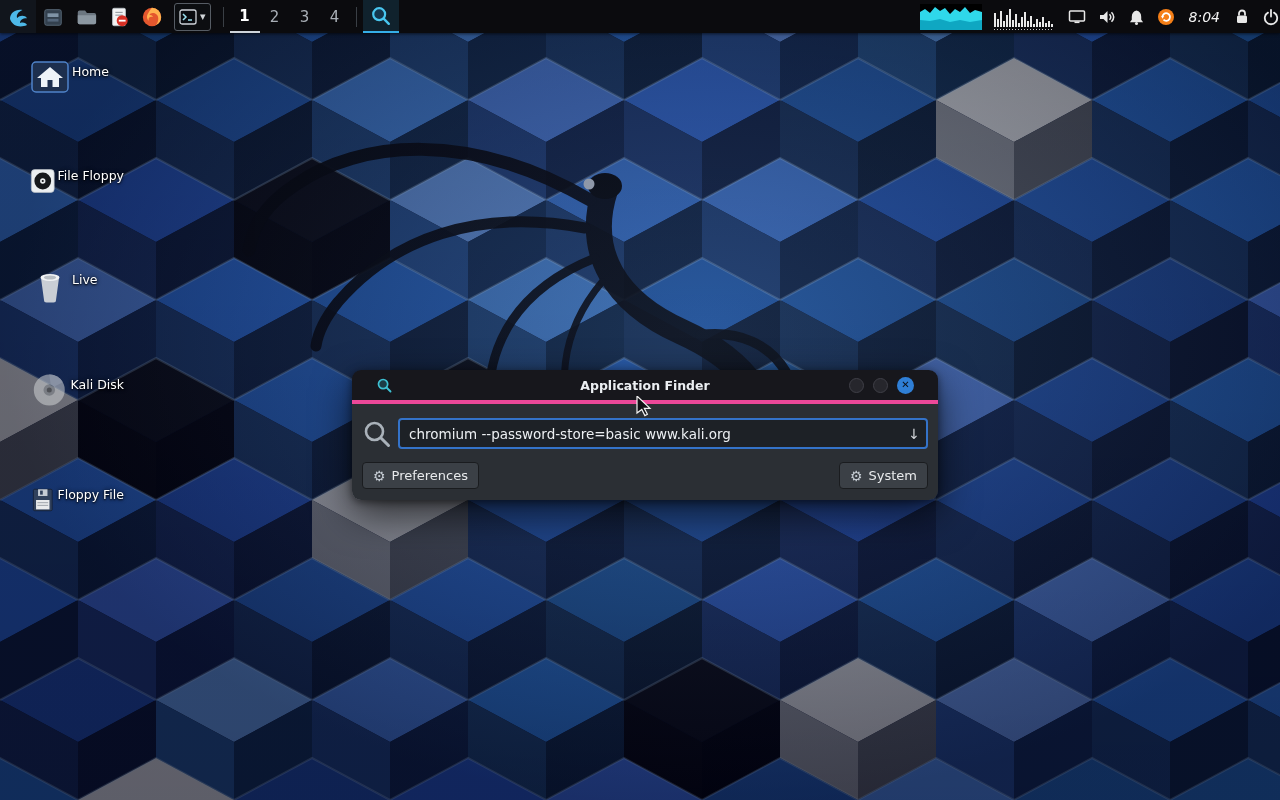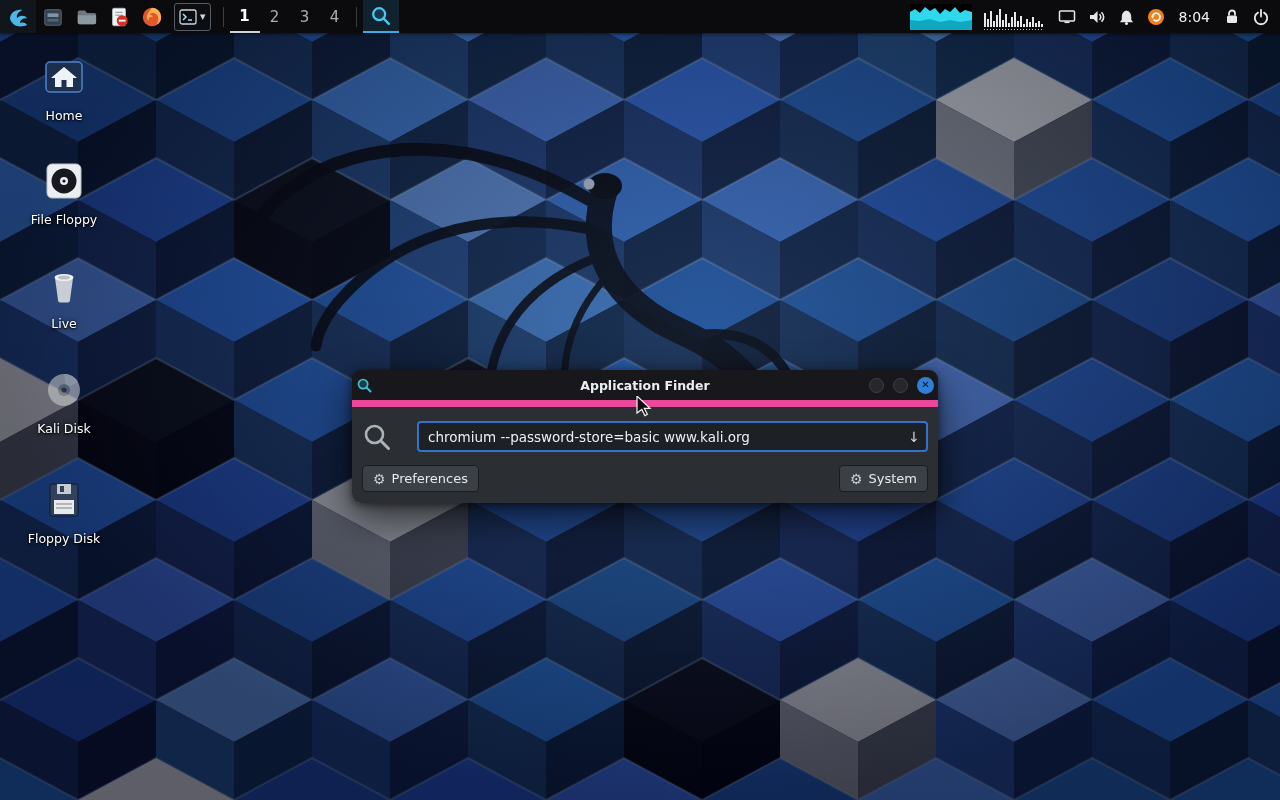--- a/index.html
+++ b/index.html
@@ -8,63 +8,63 @@
 
   
   .wallpaper{position:absolute;inset:0;z-index:0;}
   .vignette{position:absolute;inset:0;z-index:2;pointer-events:none;
     background:
       radial-gradient(ellipse 900px 600px at 55% 42%, rgba(150,195,255,.10), rgba(0,0,16,.38) 78%),
       linear-gradient(rgba(0,0,20,.18), rgba(0,0,25,.30));}
 
   
   .desktop-icons{position:absolute;left:12px;top:55px;z-index:10;width:96px;}
-  .dicon{position:absolute;left:4px;width:96px;display:flex;flex-direction:column;
-         align-items:center;cursor:default;}
+  .dicon{position:absolute;left:16px;width:96px;display:flex;flex-direction:row;
+         cursor:default;}
   .dicon .glyph{width:44px;height:44px;}
   .dicon .dlabel{margin-top:9px;font-size:12.5px;color:#fff;
          text-shadow:0 1px 2px #000,0 0 4px rgba(0,0,0,.9);white-space:nowrap;}
 
   
   .panel{position:absolute;top:0;left:0;right:0;height:33px;z-index:50;
          background:#0b0b0e;display:flex;align-items:stretch;
          box-shadow:0 1px 3px rgba(0,0,0,.6);}
   .panel-left,.panel-right{display:flex;align-items:center;}
-  .panel-right{margin-left:auto;gap:12px;padding-right:10px;}
+  .panel-right{margin-left:auto;gap:12px;font-style:italic;}
   .menu-btn{width:36px;height:33px;display:flex;align-items:center;justify-content:center;
             background:#11151c;}
   .launcher{width:27px;height:27px;margin:0 3px;display:flex;align-items:center;
             justify-content:center;border-radius:3px;}
   .term-box{display:flex;align-items:center;gap:3px;margin:0 6px;padding:2px 4px;
             border:1px solid #565c64;border-radius:3px;background:#0c0e11;height:22px;}
   .term-box .caret{color:#d0d4d8;font-size:11px;line-height:1;}
   .sep{width:1px;height:20px;background:#3a3f45;margin:0 6px;}
   .ws{width:30px;height:33px;display:flex;align-items:center;justify-content:center;
       font-size:15px;color:#a9afb6;box-sizing:border-box;}
   .ws.active{color:#ffffff;font-weight:600;border-bottom:2px solid #cfd4da;}
   .task-btn{width:36px;height:33px;display:flex;align-items:center;justify-content:center;
       box-sizing:border-box;background:rgba(53,174,232,.14);border-bottom:2px solid #35aee8;}
   .widget{display:flex;align-items:center;}
   .clock{font-size:14px;color:#f2f2f2;padding:0 2px;}
 
   
   .dialog{position:absolute;left:352px;top:370px;width:586px;z-index:40;border-radius:9px;
           box-shadow:0 14px 38px rgba(0,0,0,.65),0 2px 8px rgba(0,0,0,.5);}
   .titlebar{position:relative;height:30px;background:#17171c;border-radius:9px 9px 0 0;
-            display:flex;align-items:center;padding:0 4px;border-bottom:7px solid #ec4899;}
+            display:flex;align-items:center;padding:0 24px;border-bottom:4px solid #ec4899;}
   .title-text{position:absolute;left:0;right:0;text-align:center;font-size:12.5px;
               font-weight:bold;color:#eceff2;pointer-events:none;}
   .winbtns{margin-left:auto;display:flex;align-items:center;gap:9px;}
   .wbtn{width:15px;height:15px;border-radius:50%;background:#26262c;
         border:1px solid #3f3f47;box-sizing:border-box;}
   .wbtn.close{width:17px;height:17px;background:#2f7fd6;border:none;display:flex;
         align-items:center;justify-content:center;color:#0c1016;font-size:10px;
         font-weight:bold;line-height:1;}
   .dialog-body{background:#2b2f34;border-radius:0 0 9px 9px;padding:14px 10px 11px;}
-  .search-row{display:flex;align-items:center;gap:25px;}
+  .search-row{display:flex;align-items:center;gap:6px;}
   .entry-wrap{position:relative;flex:1;}
   .entry{width:100%;height:31px;box-sizing:border-box;background:#1d2126;
          border:2px solid #3473c9;border-radius:4px;color:#eceff2;font-size:13.5px;
          font-family:"DejaVu Sans",sans-serif;padding:0 26px 0 9px;outline:none;}
   .entry-arrow{position:absolute;right:8px;top:50%;transform:translateY(-52%);
          color:#d5d8db;font-size:14px;pointer-events:none;}
   .btn-row{display:flex;justify-content:space-between;margin-top:13px;}
   .btn{display:flex;align-items:center;gap:6px;height:27px;padding:0 10px;
        background:#3b4046;border:1px solid #1a1c1f;border-radius:4px;color:#e8eaec;
        font-size:13px;font-family:"DejaVu Sans",sans-serif;cursor:default;}
@@ -733,21 +733,21 @@
 
     <div class="dicon" style="top:423px">
       <svg class="glyph" viewBox="0 0 44 44">
         <rect x="8" y="6" width="28" height="32" rx="2" fill="#31415c" stroke="#101828"></rect>
         <rect x="15" y="6" width="14" height="10" fill="#c6ccd4"></rect>
         <rect x="18" y="8" width="4" height="6" fill="#31415c"></rect>
         <rect x="12" y="22" width="20" height="14" fill="#e8eaec"></rect>
         <line x1="14" y1="26" x2="30" y2="26" stroke="#9aa0a6" stroke-width="1.4"></line>
         <line x1="14" y1="30" x2="30" y2="30" stroke="#9aa0a6" stroke-width="1.4"></line>
       </svg>
-      <div class="dlabel">Floppy Disk</div>
+      <div class="dlabel">Floppy File</div>
     </div>
   </div>
 
   <div class="panel">
     <div class="panel-left">
 
       <div class="menu-btn">
         <svg width="22" height="22" viewBox="0 0 22 22">
           <path d="M3,13 C3,6.5 9,2.8 15.5,4 C11,6 9,9 10.2,12 C13,9 18,9.2 20,12.2 C16,12 13,14 13,17 C16.2,15.8 19.2,17 20,19 C13.5,22 5.5,20.5 3,13 Z" fill="#4db8e8"></path>
         </svg>

